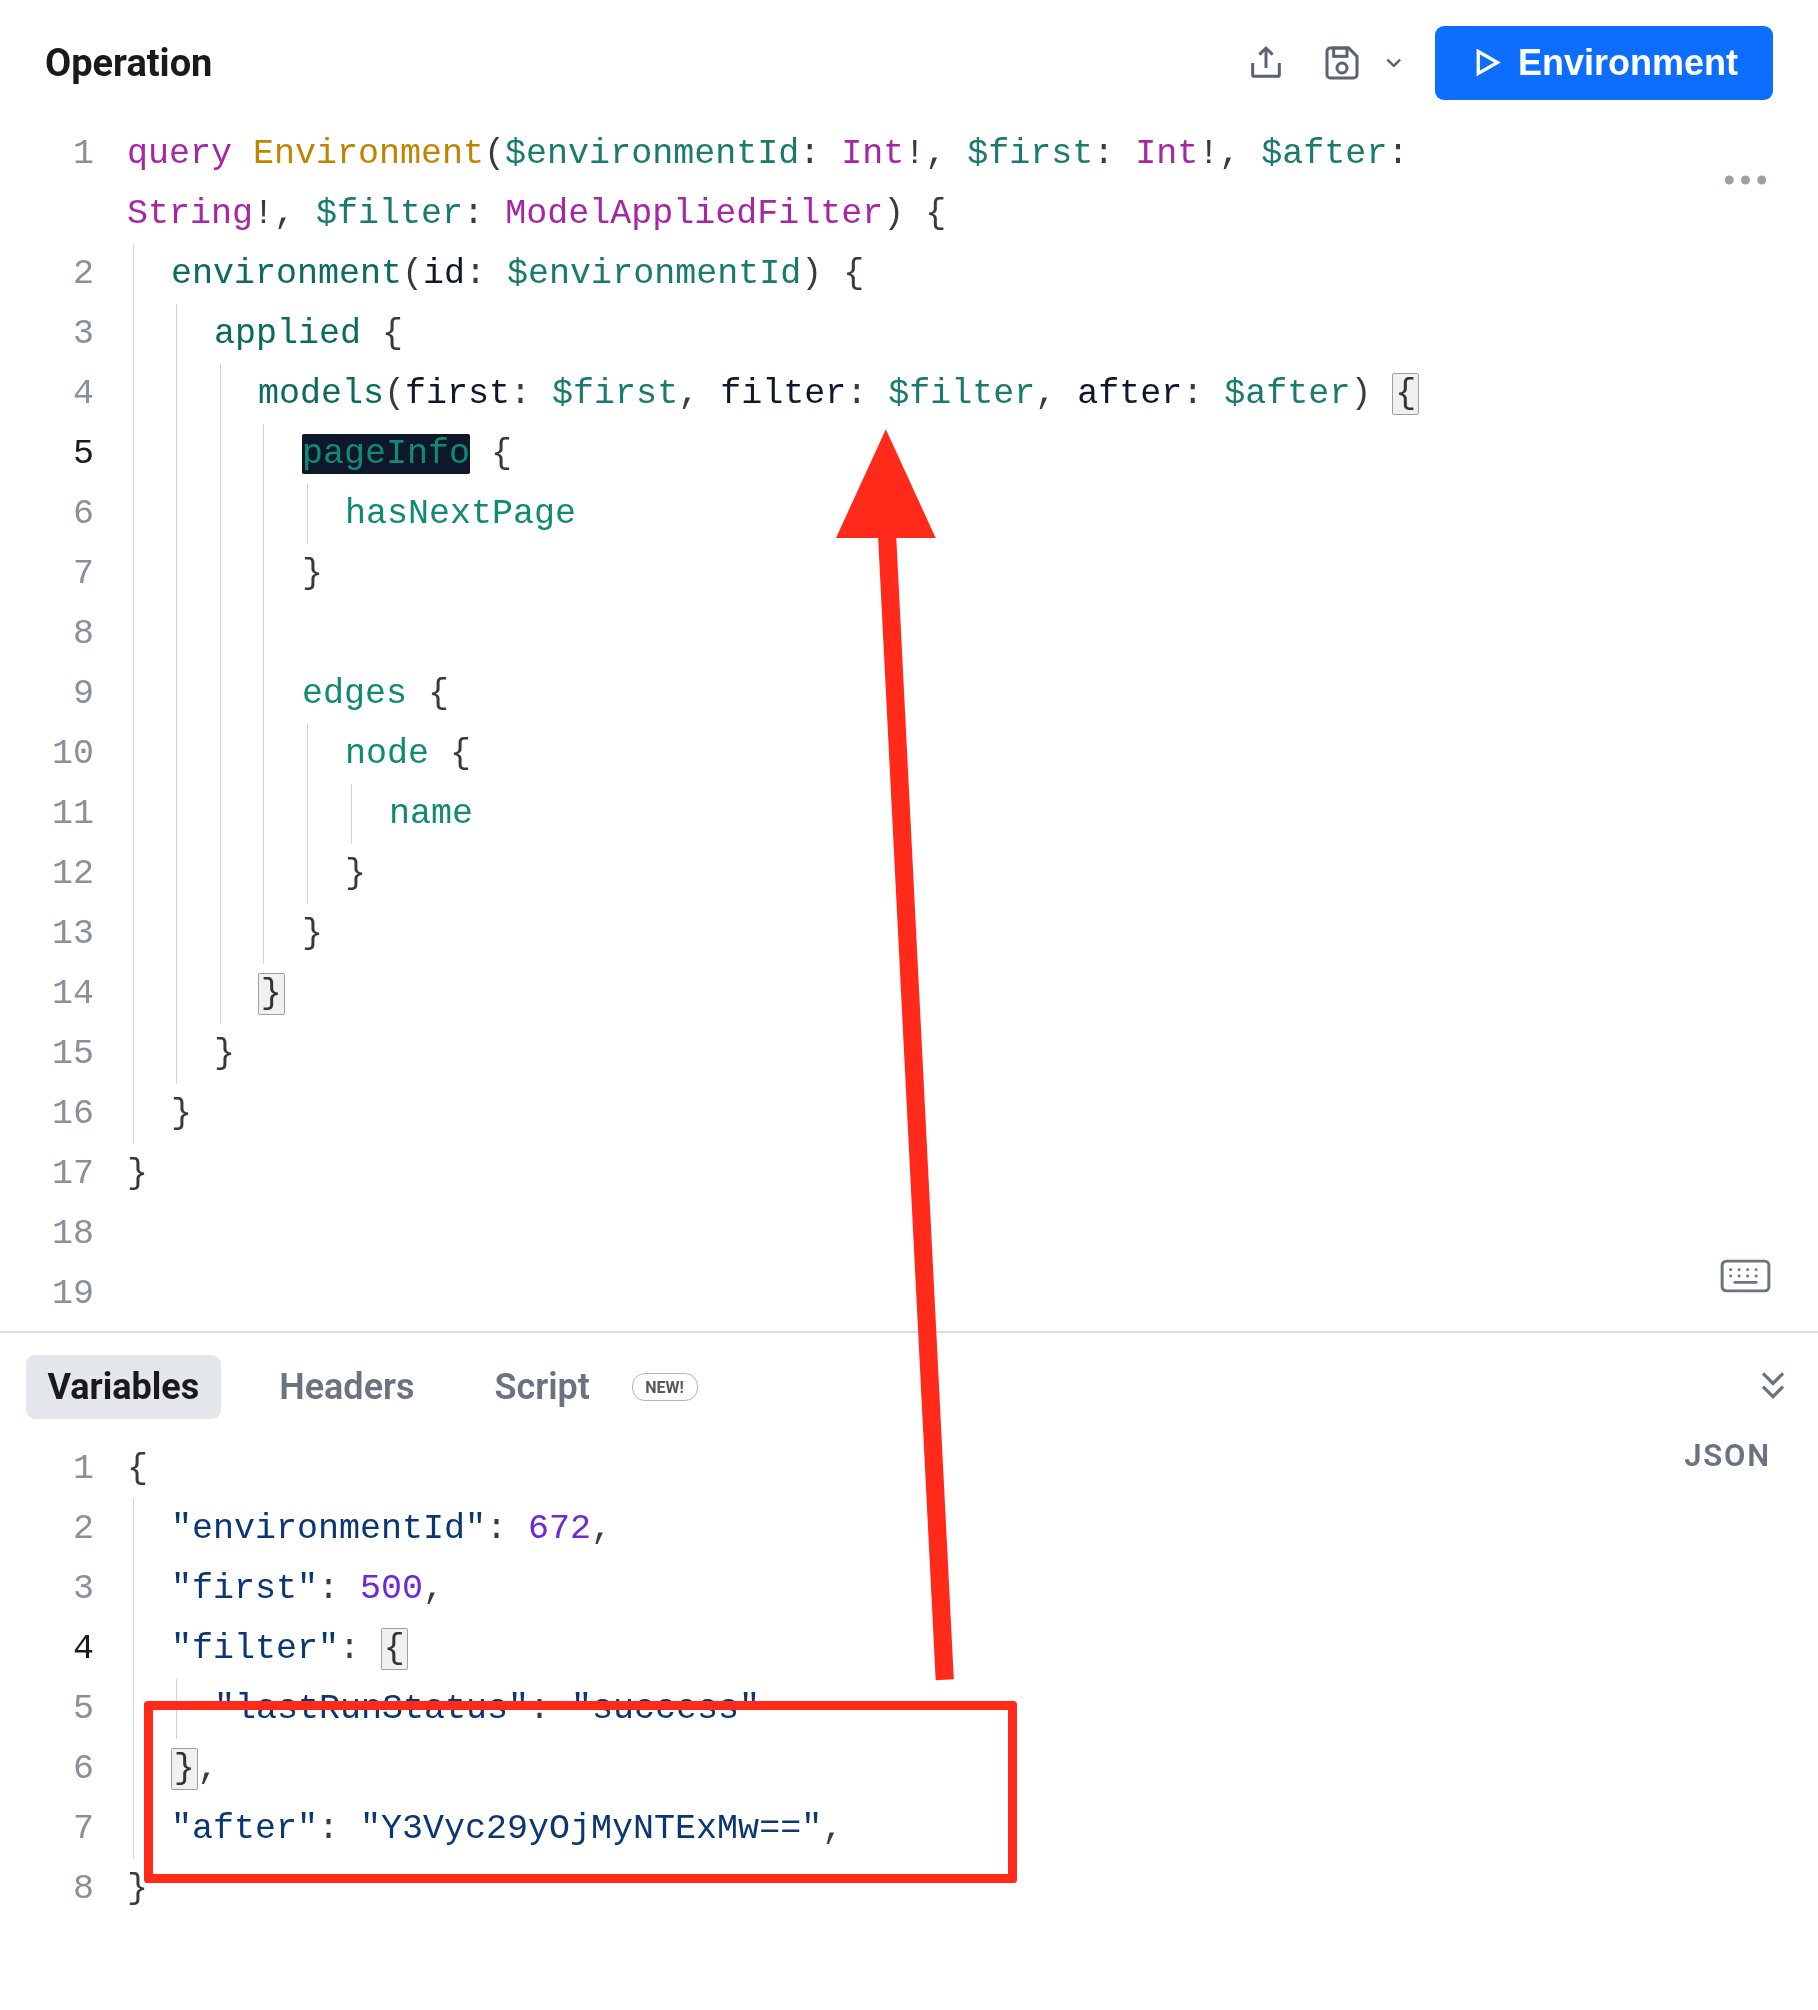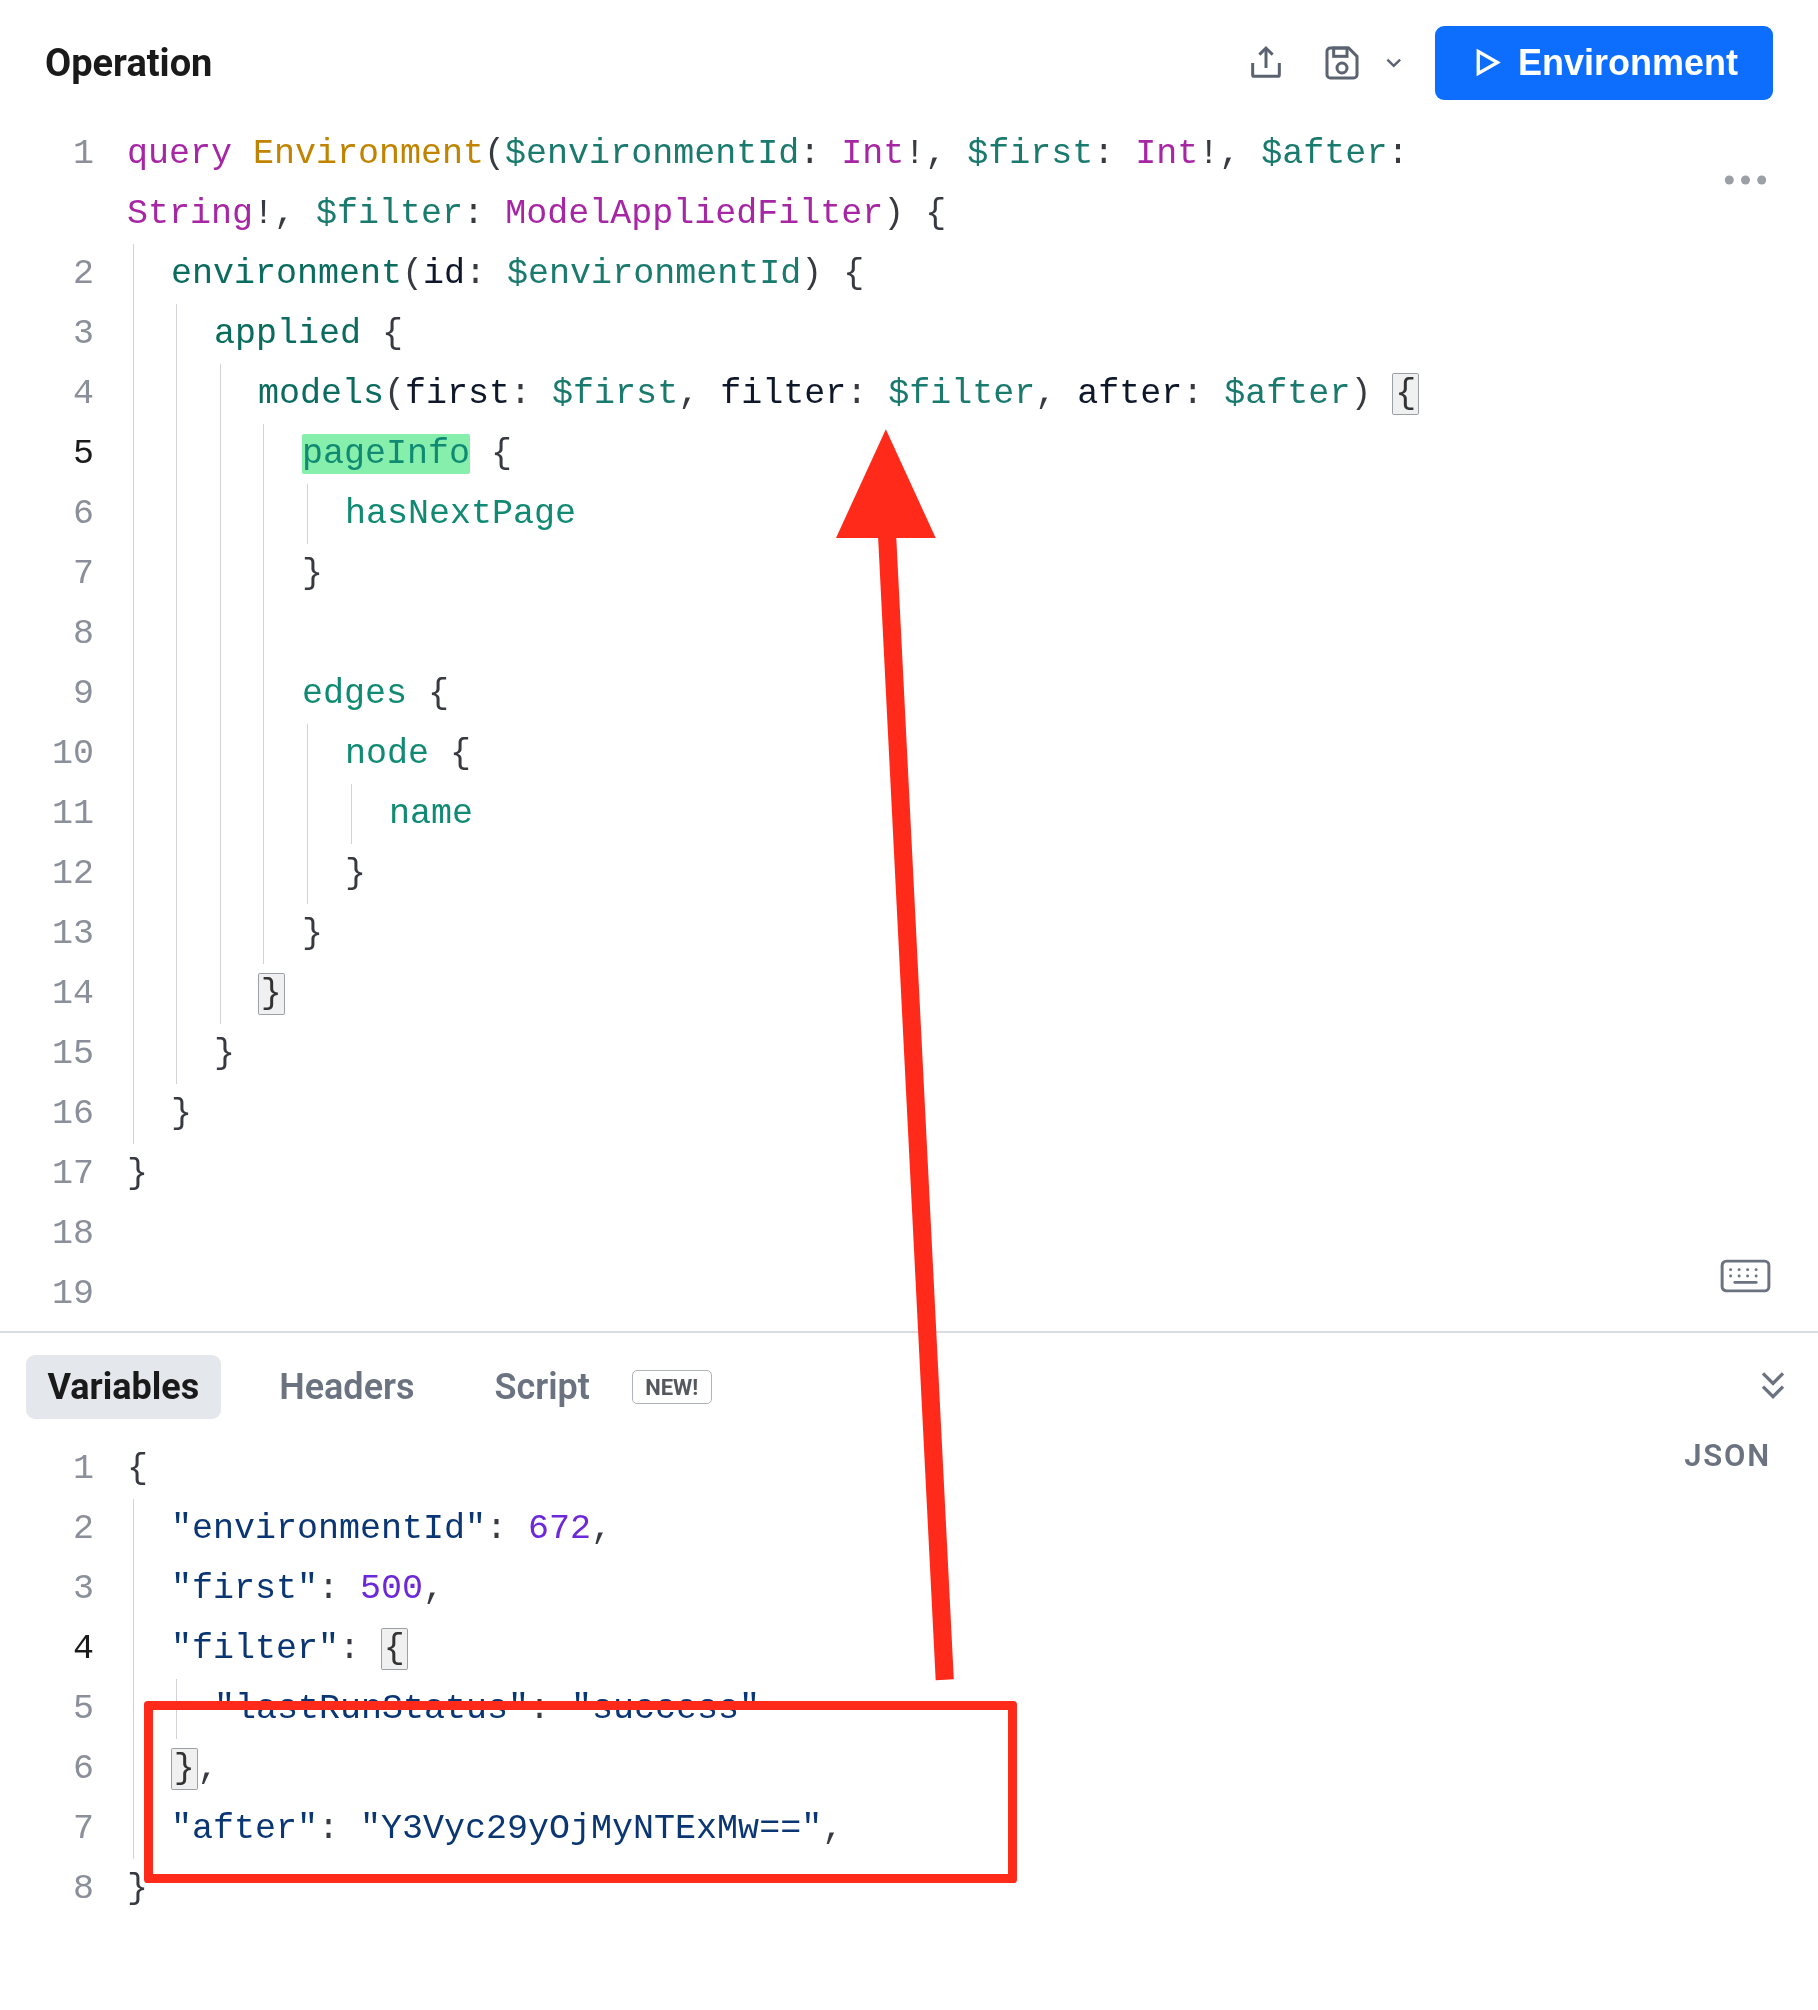--- a/index.html
+++ b/index.html
@@ -87,21 +87,21 @@
 
   
   .kw { color: #a626a4; }
   .fn { color: #c18401; }
   .nm { color: #0a6b5e; }
   .var-g { color: #1a7a6e; }
   .type { color: #a626a4; }
   .punc { color: #383a42; }
   .arg { color: #0f172a; }
   .field { color: #118a73; }
-  .highlight { background: #86efac; border-radius: 1.8px; }
+  .highlight { background: #0f172a; border-radius: 1.8px; }
 
   .brace-hl {
     border: 0.9px solid #9aa0a6;
     background: #f0f0f0;
     border-radius: 1.8px;
     padding: 0 1.8px;
   }
 
   
   .more-btn {
@@ -137,25 +137,25 @@
     padding: 11px 22px;
     border-radius: 9px;
     cursor: pointer;
   }
   .tab.active {
     background: #e4e7eb;
     color: #1a1a1a;
     font-weight: 700;
   }
   .new-badge {
-    font-size: 22px;
+    font-size: 16px;
     font-weight: 700;
     color: #55585e;
     border: 1.8px solid #b0b4bb;
-    border-radius: 5px;
+    border-radius: 13px;
     padding: 3.6px 12.7px;
     margin-left: -16.4px;
   }
   .collapse-btn {
     margin-left: auto;
     color: #6b7380;
     cursor: pointer;
   }
   .json-label {
     position: absolute;

